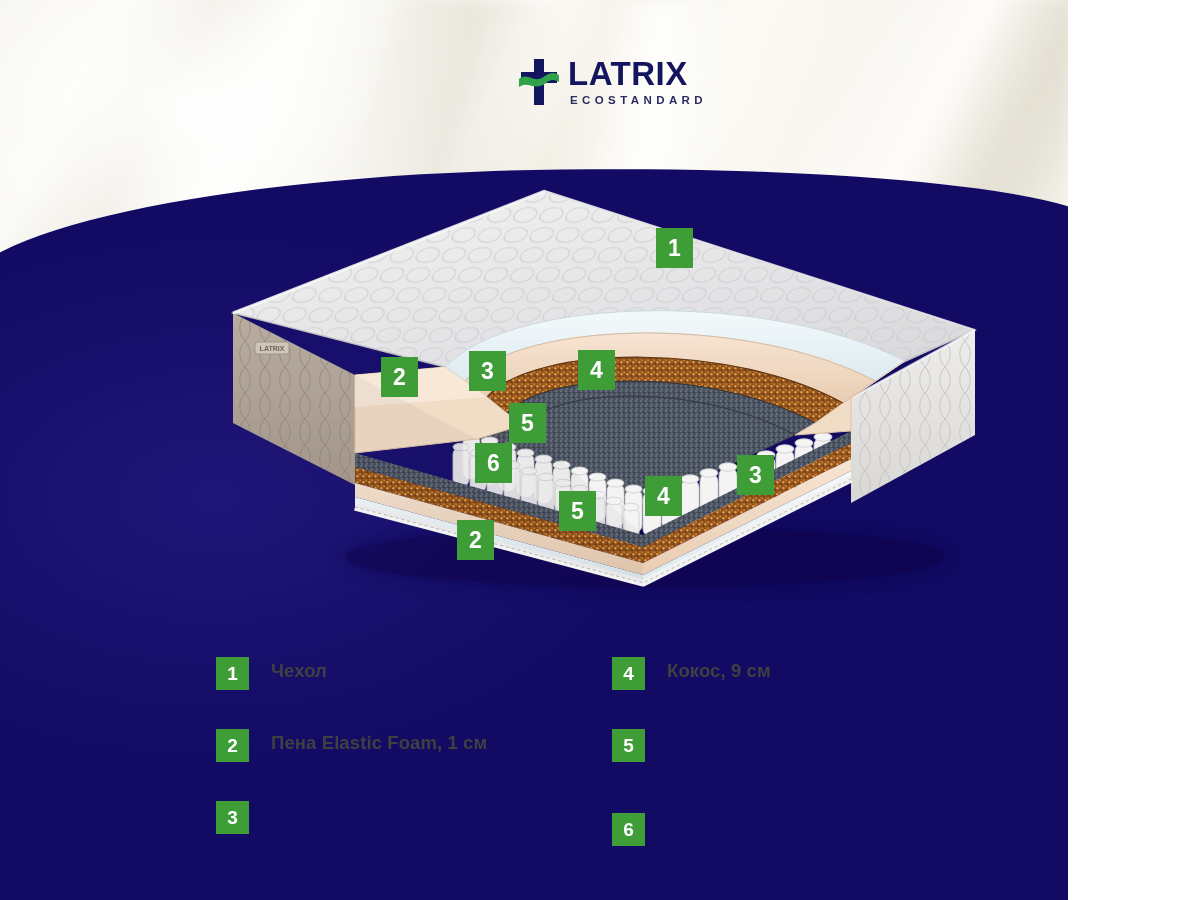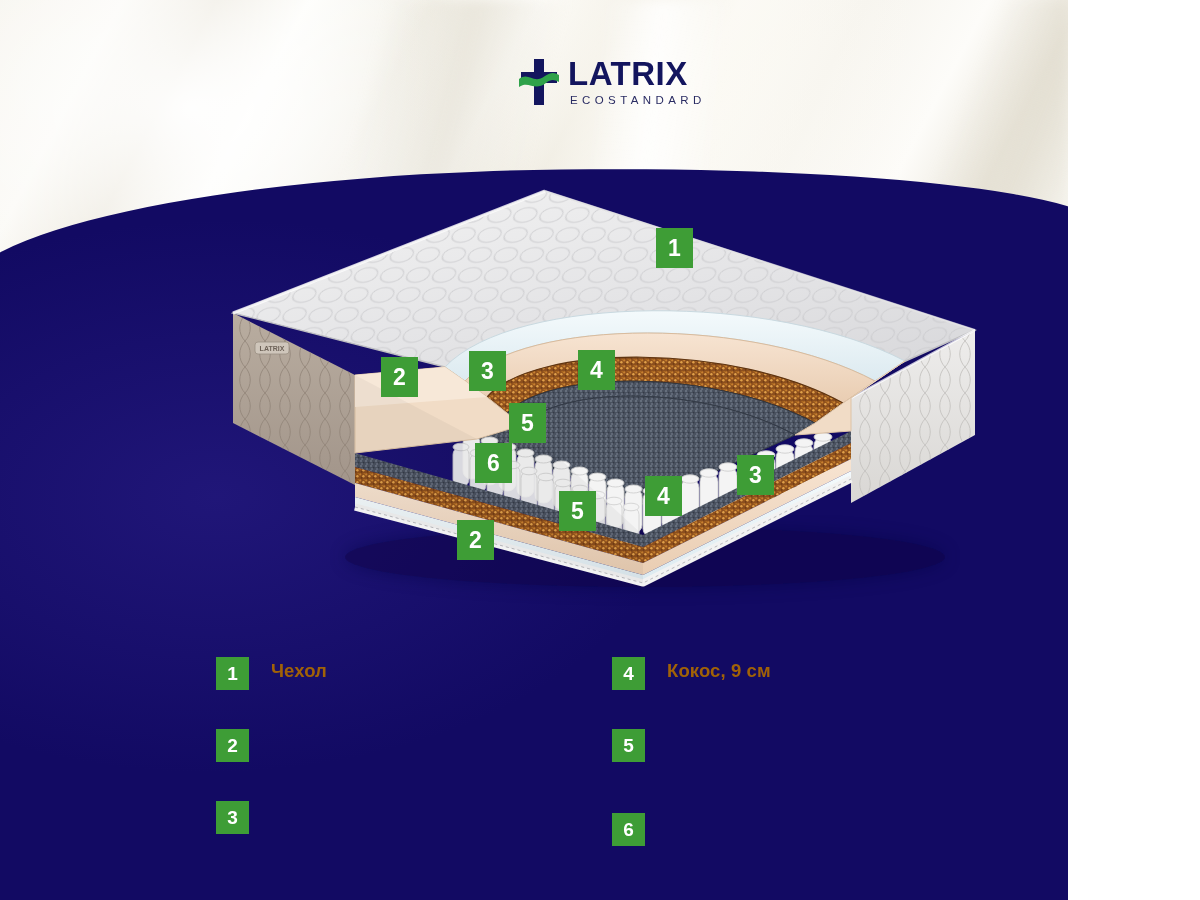--- a/index.html
+++ b/index.html
@@ -74,21 +74,21 @@
   .logo-mark { width: 40px; height: 46px; display: block; }
   .logo-text { display: flex; flex-direction: column; line-height: 1; }
   .logo-name {
     font-size: 33px;
     font-weight: bold;
     color: #13155e;
     letter-spacing: 0.5px;
   }
   .logo-sub {
     font-size: 11.5px;
-    font-weight: normal;
+    font-weight: bold;
     color: #2a2c63;
     letter-spacing: 4.4px;
     margin-top: 5px;
     margin-left: 2px;
   }
 
   
   .mattress {
     position: absolute;
     left: 215px;
@@ -139,21 +139,21 @@
     color: #ffffff;
     font-size: 19px;
     font-weight: bold;
     display: flex;
     align-items: center;
     justify-content: center;
     line-height: 1;
     margin-top: 2px;
   }
   .legend-label {
-    color: #a16207;
+    color: #404040;
     font-size: 18.5px;
     font-weight: bold;
     line-height: 1.33;
     letter-spacing: 0.1px;
     white-space: pre-line;
     padding-top: 4px;
   }
   .legend-item.two-line .legend-badge { margin-top: 14px; }
 </style>
 </head>
@@ -388,20 +388,21 @@
       <div class="legend-label">Чехол</div>
     </div>
 
     <div class="legend-item">
       <div class="legend-badge">4</div>
       <div class="legend-label">Кокос, 9 см</div>
     </div>
 
     <div class="legend-item">
       <div class="legend-badge">2</div>
+      <div class="legend-label">Пена Elastic Foam, 1 см</div>
     </div>
 
     <div class="legend-item">
       <div class="legend-badge">5</div>
     </div>
 
     <div class="legend-item">
       <div class="legend-badge">3</div>
     </div>
 

